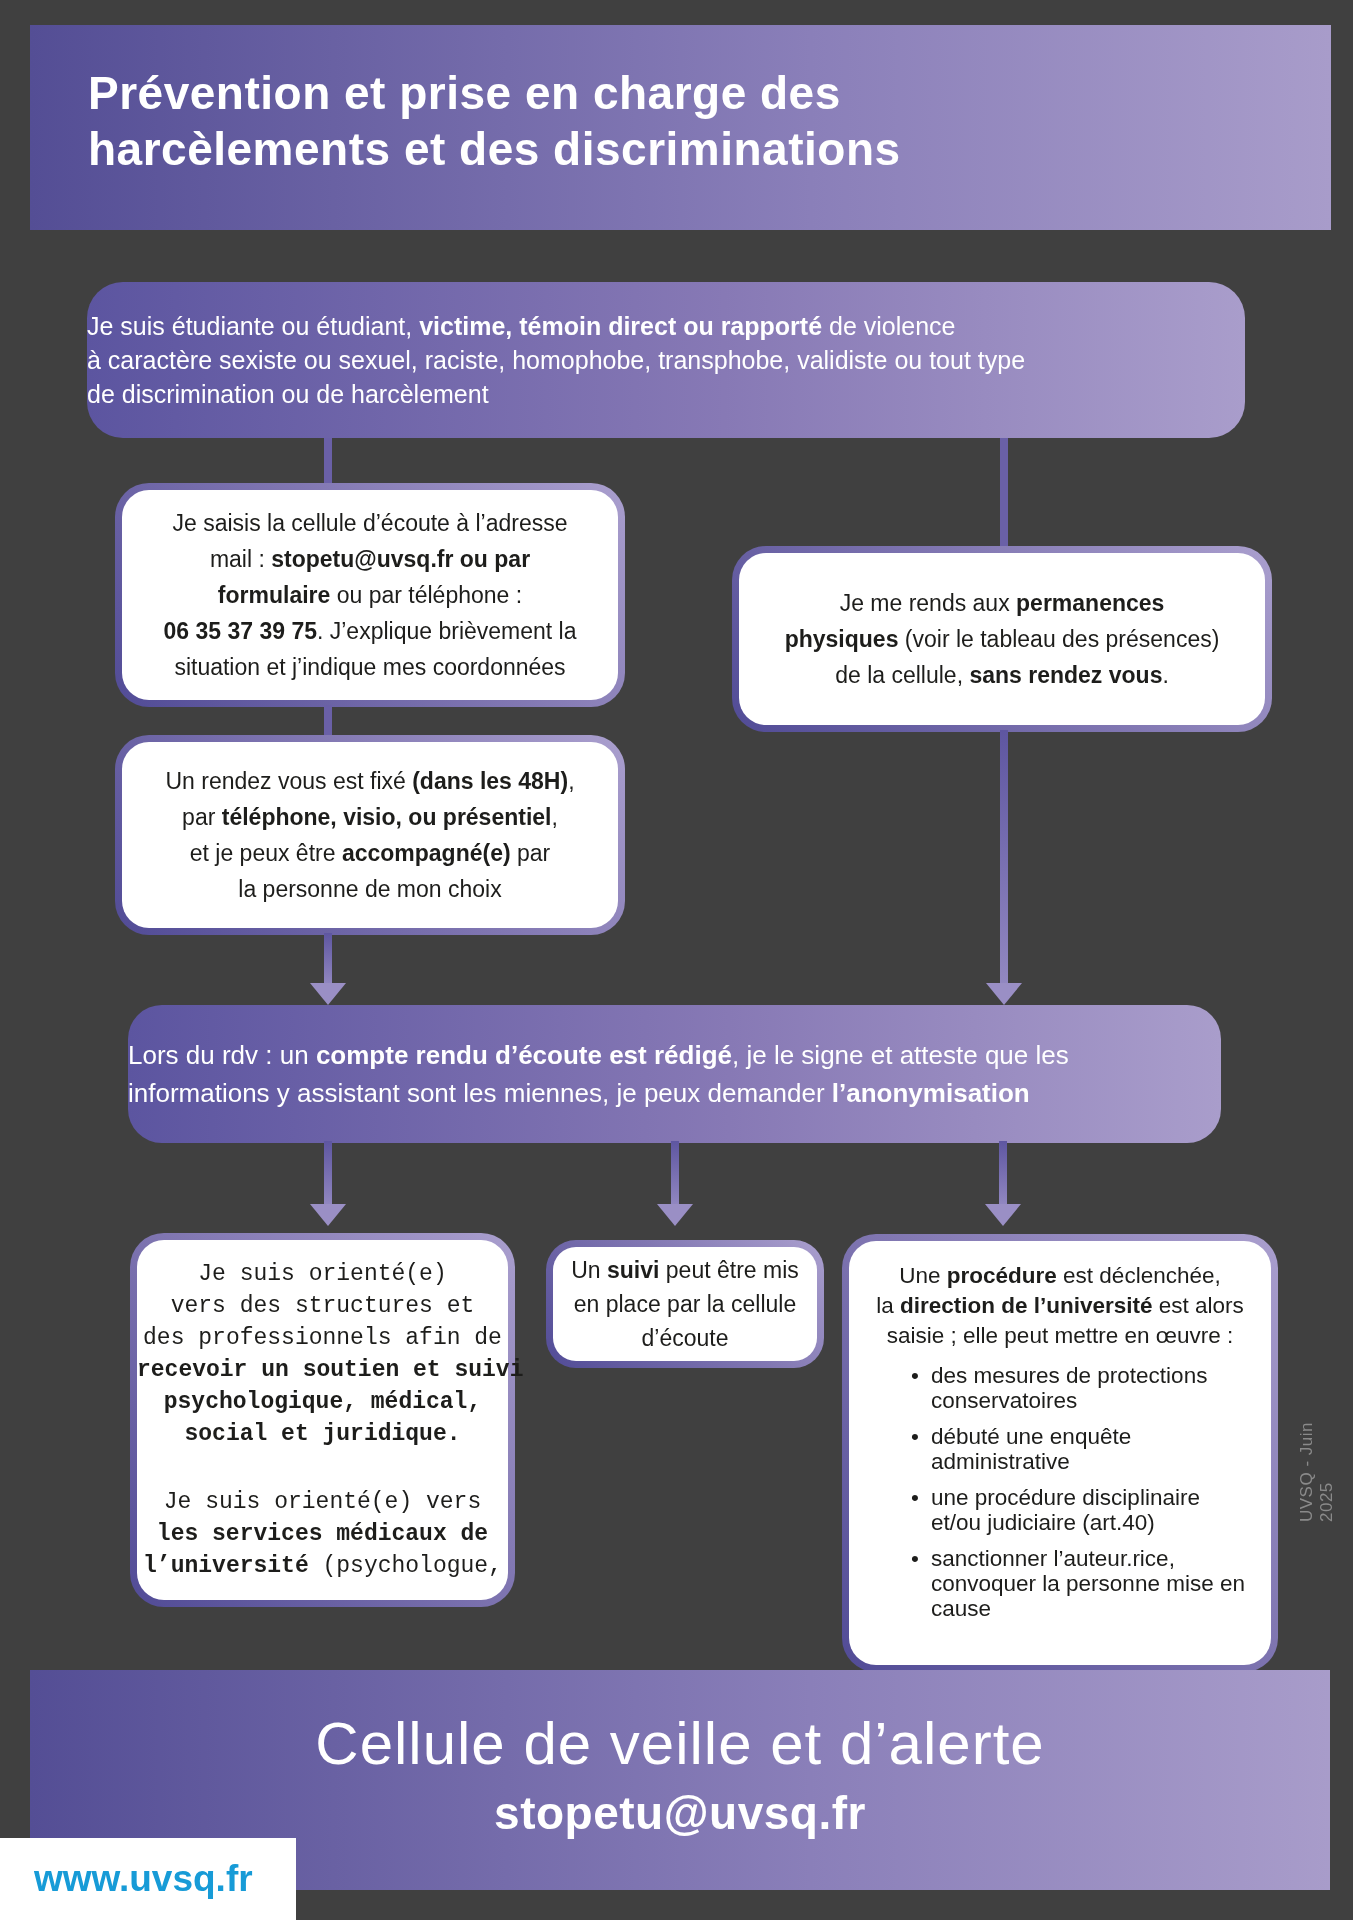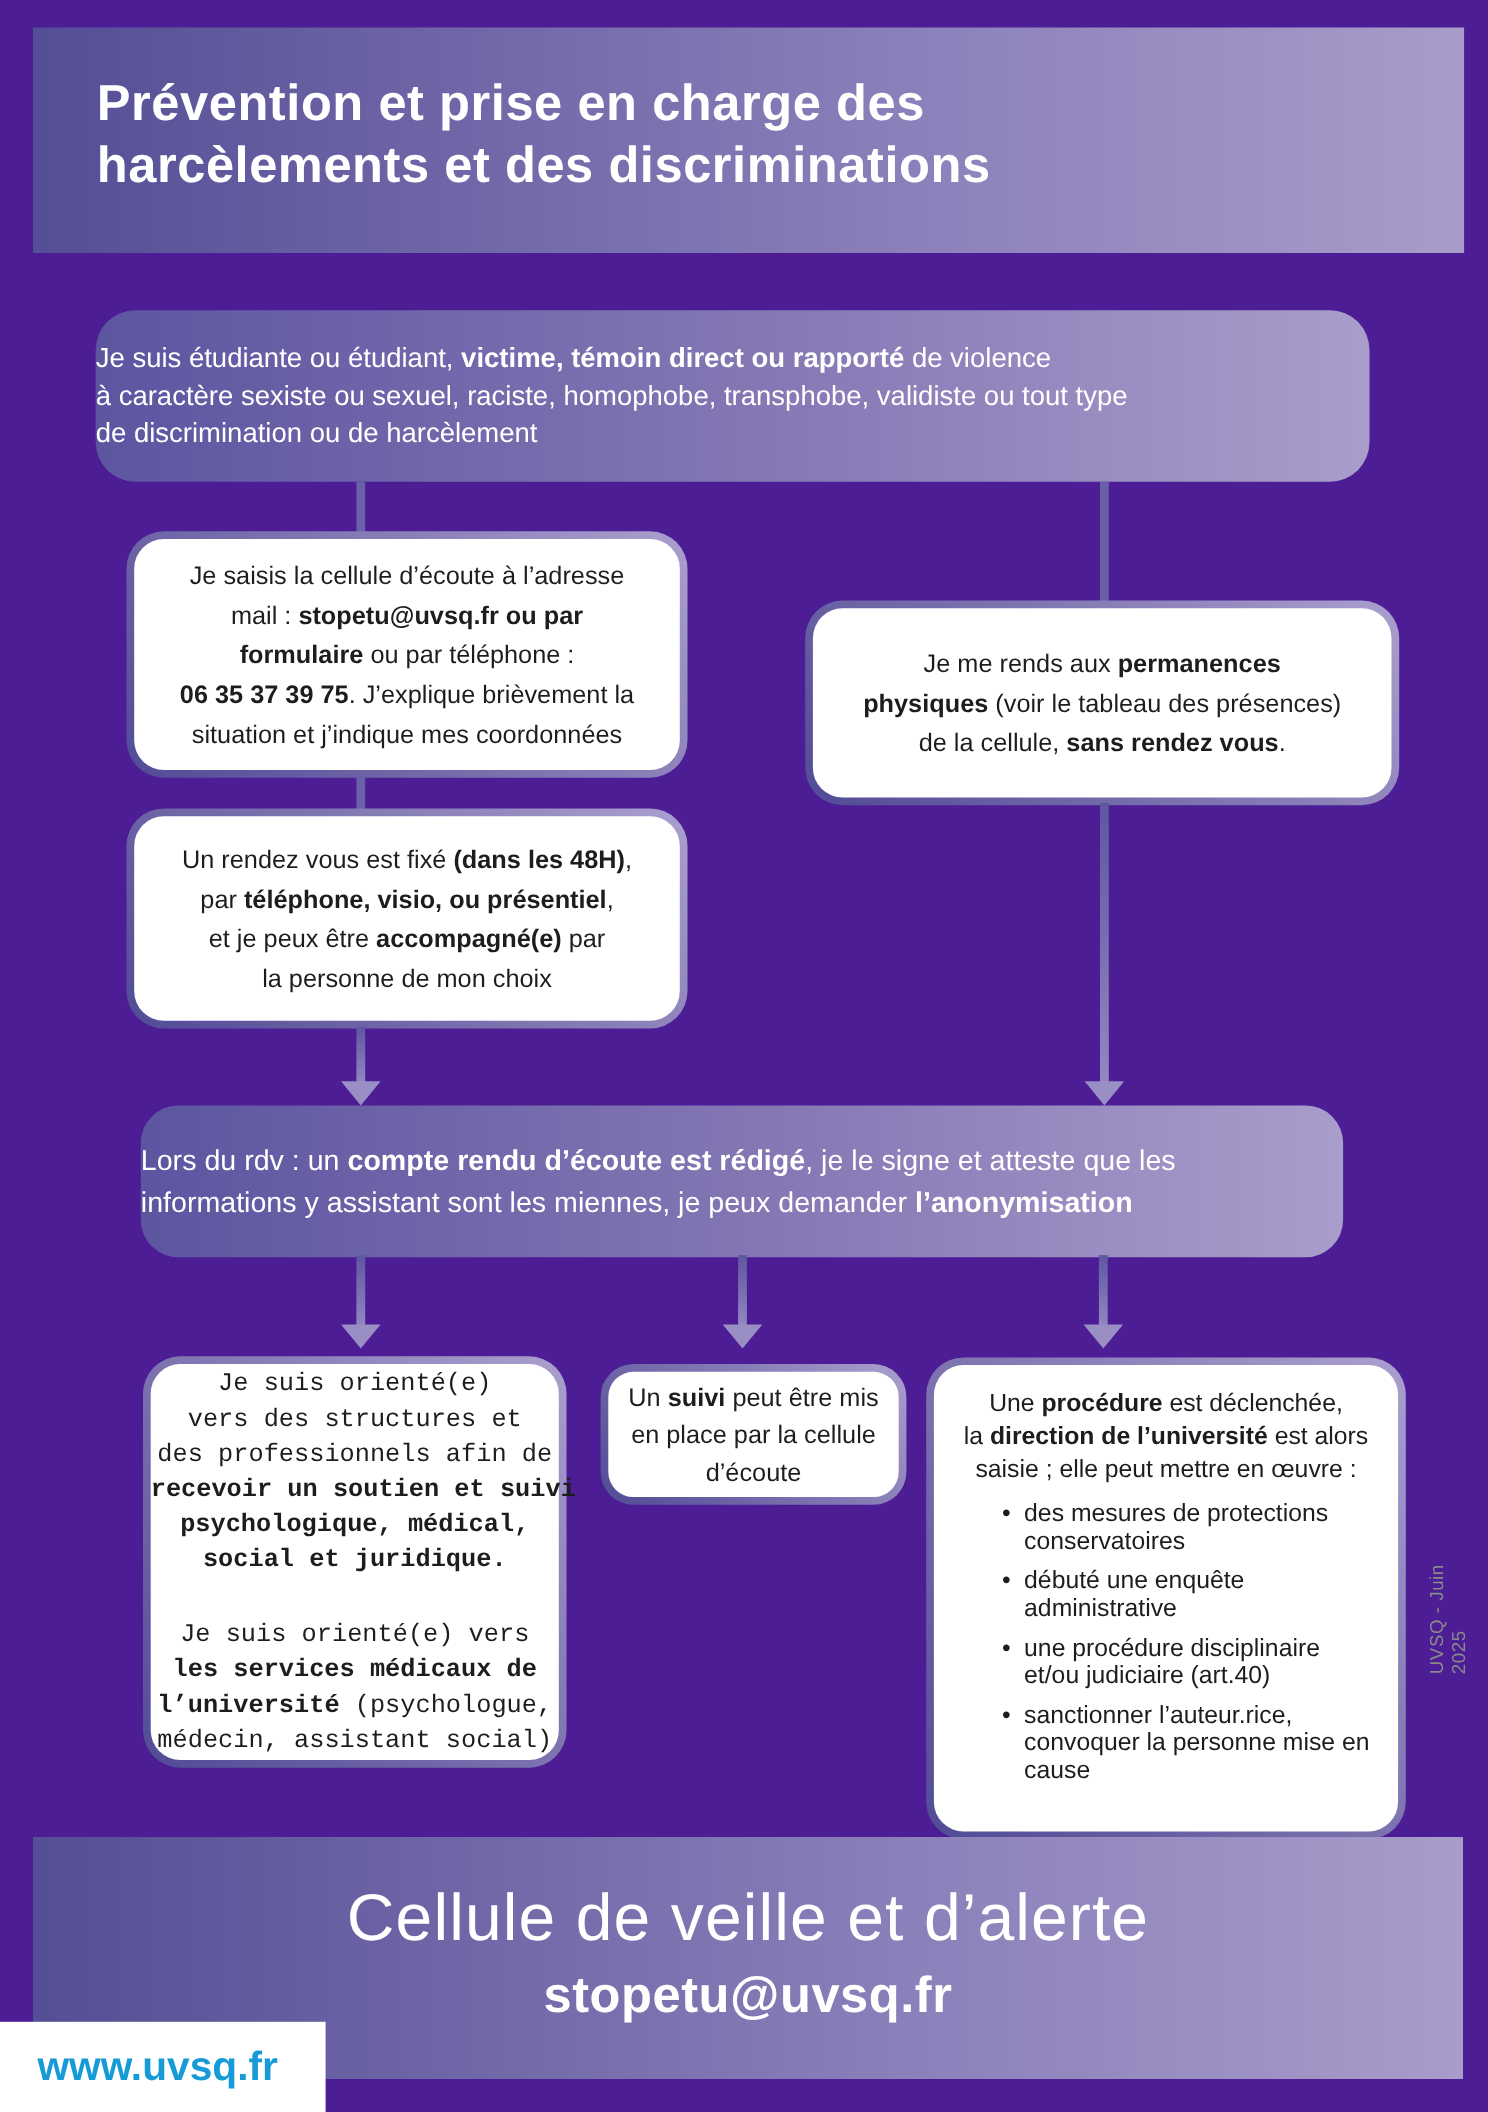--- a/index.html
+++ b/index.html
@@ -1,17 +1,17 @@
 <!DOCTYPE html>
 <html lang="fr"><head>
 <meta charset="utf-8">
 <style>
   html,body { margin:0; padding:0; background:#ffffff; }
   .page {
-    position:relative; width:1353px; height:1920px; background:#4c1d95;
+    position:relative; width:1353px; height:1920px; background:#404040;
     font-family:"Liberation Sans", sans-serif; overflow:hidden;
   }
   .bold { font-weight:700; }
   .line { white-space:nowrap; }
 
   
   .band { position:absolute; background:linear-gradient(90deg,#544E95 0%,#8A7FB9 60%,#A89CCA 100%); }
   #header-band { left:30px; top:25px; width:1301px; height:205px; }
   #header-band .title {
     padding:40px 0 0 58px; color:#ffffff; font-weight:700;
@@ -141,21 +141,20 @@
           <div class="line"><span>vers des structures et</span></div>
           <div class="line"><span>des professionnels afin de</span></div>
           <div class="line"><span class="bold">recevoir un soutien et suivi</span></div>
           <div class="line"><span class="bold">psychologique, médical,</span></div>
           <div class="line"><span class="bold">social et juridique.</span></div>
         </div>
       <div>
           <div class="line"><span>Je suis orienté(e) vers</span></div>
           <div class="line"><span class="bold">les services médicaux de</span></div>
           <div class="line"><span class="bold">l’université</span><span> (psychologue,</span></div>
-          <div class="line"><span>médecin, assistant social)</span></div>
         </div>
     </div>
   </div>
 
   <div id="suivi-box" class="obox">
     <div class="inner">
         <div class="line"><span>Un </span><span class="bold">suivi</span><span> peut être mis</span></div>
         <div class="line"><span>en place par la cellule</span></div>
         <div class="line"><span>d’écoute</span></div>
       </div>

